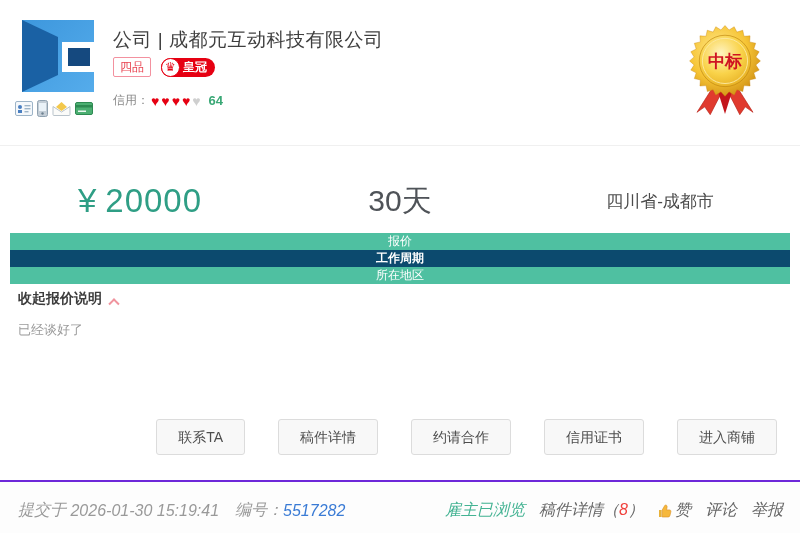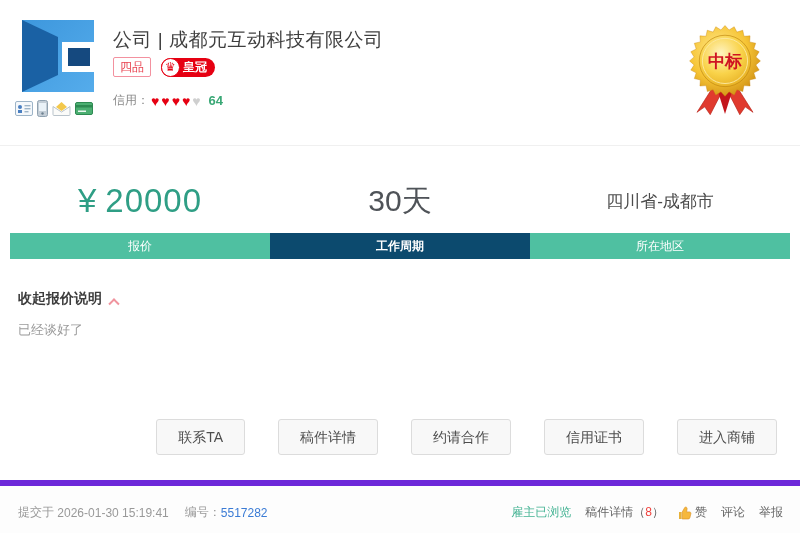--- a/index.html
+++ b/index.html
@@ -25,37 +25,37 @@
   .credit-score { color:#3aa876; font-size:13px; font-weight:bold; }
   .medal { position:absolute; top:22px; left:686px; width:78px; height:102px; }
 
   
   .summary-values { position:absolute; top:172px; left:10px; right:10px; height:58px; display:flex; }
   .summary-values .col { flex:1; display:flex; align-items:center; justify-content:center; }
   .price { color:#2f9e85; font-size:33px; font-weight:300; letter-spacing:1px; }
   .price .cur { margin-right:8px; }
   .duration { color:#4f5358; font-size:30px; font-weight:300; }
   .region { color:#4b4b4b; font-size:17px; }
-  .summary-bar { position:absolute; top:233px; left:10px; right:10px; height:26px; display:flex; }
+  .summary-bar { position:absolute; top:233px; left:10px; right:10px; height:32px; display:flex;flex-direction:column; }
   .summary-bar .seg { flex:1; display:flex; align-items:center; justify-content:center; color:#fff; font-size:12px; }
   .seg.green { background:#4fc0a1; }
   .seg.gray { background:#0c4a6e;font-weight:bold; }
 
   
   .desc-toggle { position:absolute; top:290px; left:18px; display:flex; align-items:center; cursor:pointer; }
   .desc-toggle .lbl { color:#3c3c3c; font-size:14px; font-weight:bold; }
   .chevron-up { width:8px; height:8px; border-top:2px solid #f0949e; border-left:2px solid #f0949e; transform:rotate(45deg) translate(2px,2px); margin-left:8px; margin-top:3px; }
   .desc-content { position:absolute; top:321px; left:18px; color:#9a9a9a; font-size:13px; }
 
   
   .actions { position:absolute; top:419px; right:23px; display:flex; gap:9px; }
   .btn { height:36px; line-height:34px; padding:0 21px; background:#f8f8f8; border:1px solid #dcdcdc; border-radius:3px; color:#4d4d4d; font-size:14px; cursor:pointer; font-family:inherit;margin-left:24px; }
 
   
-  .footer { position:absolute; top:480px; left:0; right:0; bottom:0; border-top:6px solid #6d28d9; background:#fdfdfd; font-size:12px; }
+  .footer { position:absolute; top:480px; left:0; right:0; bottom:0; border-top:2px solid #6d28d9; background:#fdfdfd; font-size:16px;font-style:italic; }
   .footer-left { position:absolute; top:18px; left:18px; color:#999; display:flex; align-items:center; }
   .footer-left .num-label { margin-left:16px; }
   .num-link { color:#3a7bd5; text-decoration:none; cursor:pointer; }
   .footer-right { position:absolute; top:18px; right:17px; display:flex; align-items:center; gap:14px; color:#666; }
   .viewed { color:#44b393; }
   .cases { cursor:pointer; }
   .cases .cnt { color:#f0413c; }
   .like { display:flex; align-items:center; gap:3px; cursor:pointer; }
   .link-plain { cursor:pointer; }
 </style>

